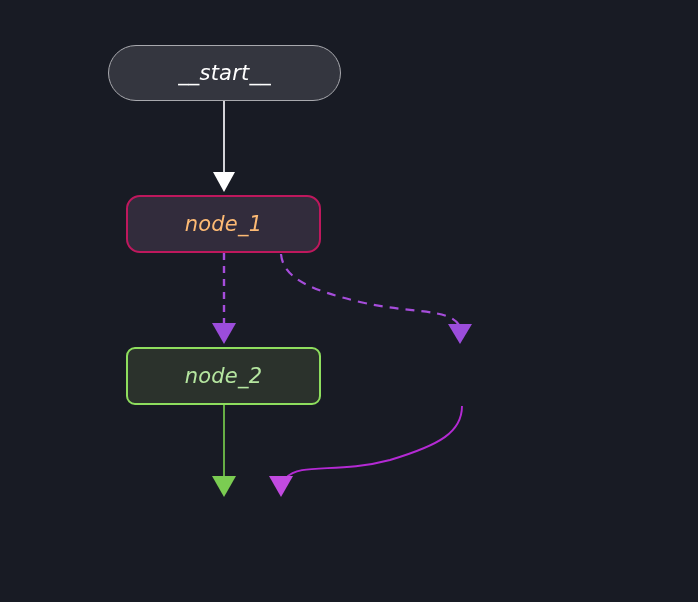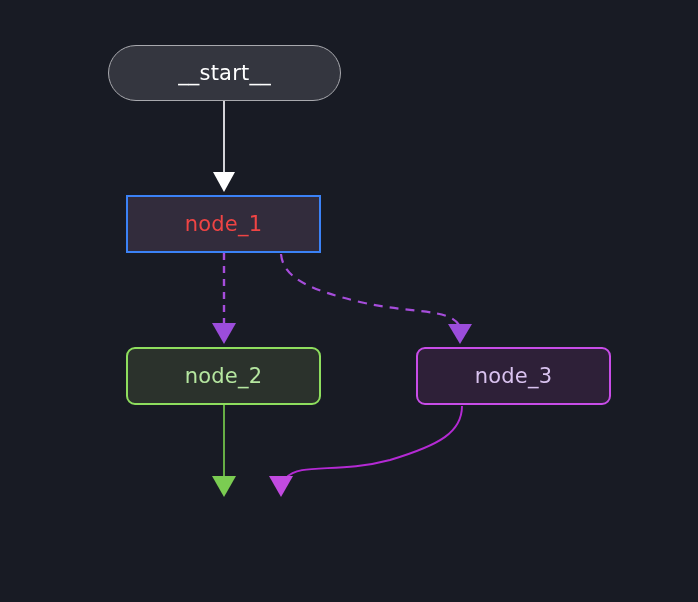--- a/index.html
+++ b/index.html
@@ -7,20 +7,21 @@
     padding: 0;
     background: #181b24;
   }
   #canvas {
     position: relative;
     width: 698px;
     height: 534px;
     background: #181b24;
     overflow: hidden;
     font-family: "DejaVu Sans", sans-serif;
+    font-style: italic;
   }
   #edge-layer {
     position: absolute;
     left: 0;
     top: 0;
     width: 698px;
     height: 602px;
   }
   .graph-node {
     position: absolute;
@@ -34,23 +35,23 @@
     z-index: 2;
   }
   .node-terminal {
     background: #34363f;
     border: 1.6px solid #a8a9ae;
     border-radius: 999px;
     color: #ffffff;
   }
   .node-purple {
     background: #322c3c;
-    border: 2px solid #3b82f6;
-    border-radius: 0;
-    color: #ef4444;
+    border: 2px solid #be185d;
+    border-radius: 14px;
+    color: #fdba74;
   }
   .node-purple-deep {
     background: #2e2038;
     border: 2px solid #c84de8;
     border-radius: 9px;
     color: #d9c2ef;
   }
   .node-green {
     background: #2b322c;
     border: 2px solid #8ede5e;
@@ -102,18 +103,15 @@
   </div>
 
   <div id="n-1" class="graph-node node-purple">
     <span>node_1</span>
   </div>
 
   <div id="n-2" class="graph-node node-green">
     <span>node_2</span>
   </div>
 
-  <div id="n-3" class="graph-node node-purple-deep">
-    <span>node_3</span>
-  </div>
 
 
 </div>
 
 </body></html>

